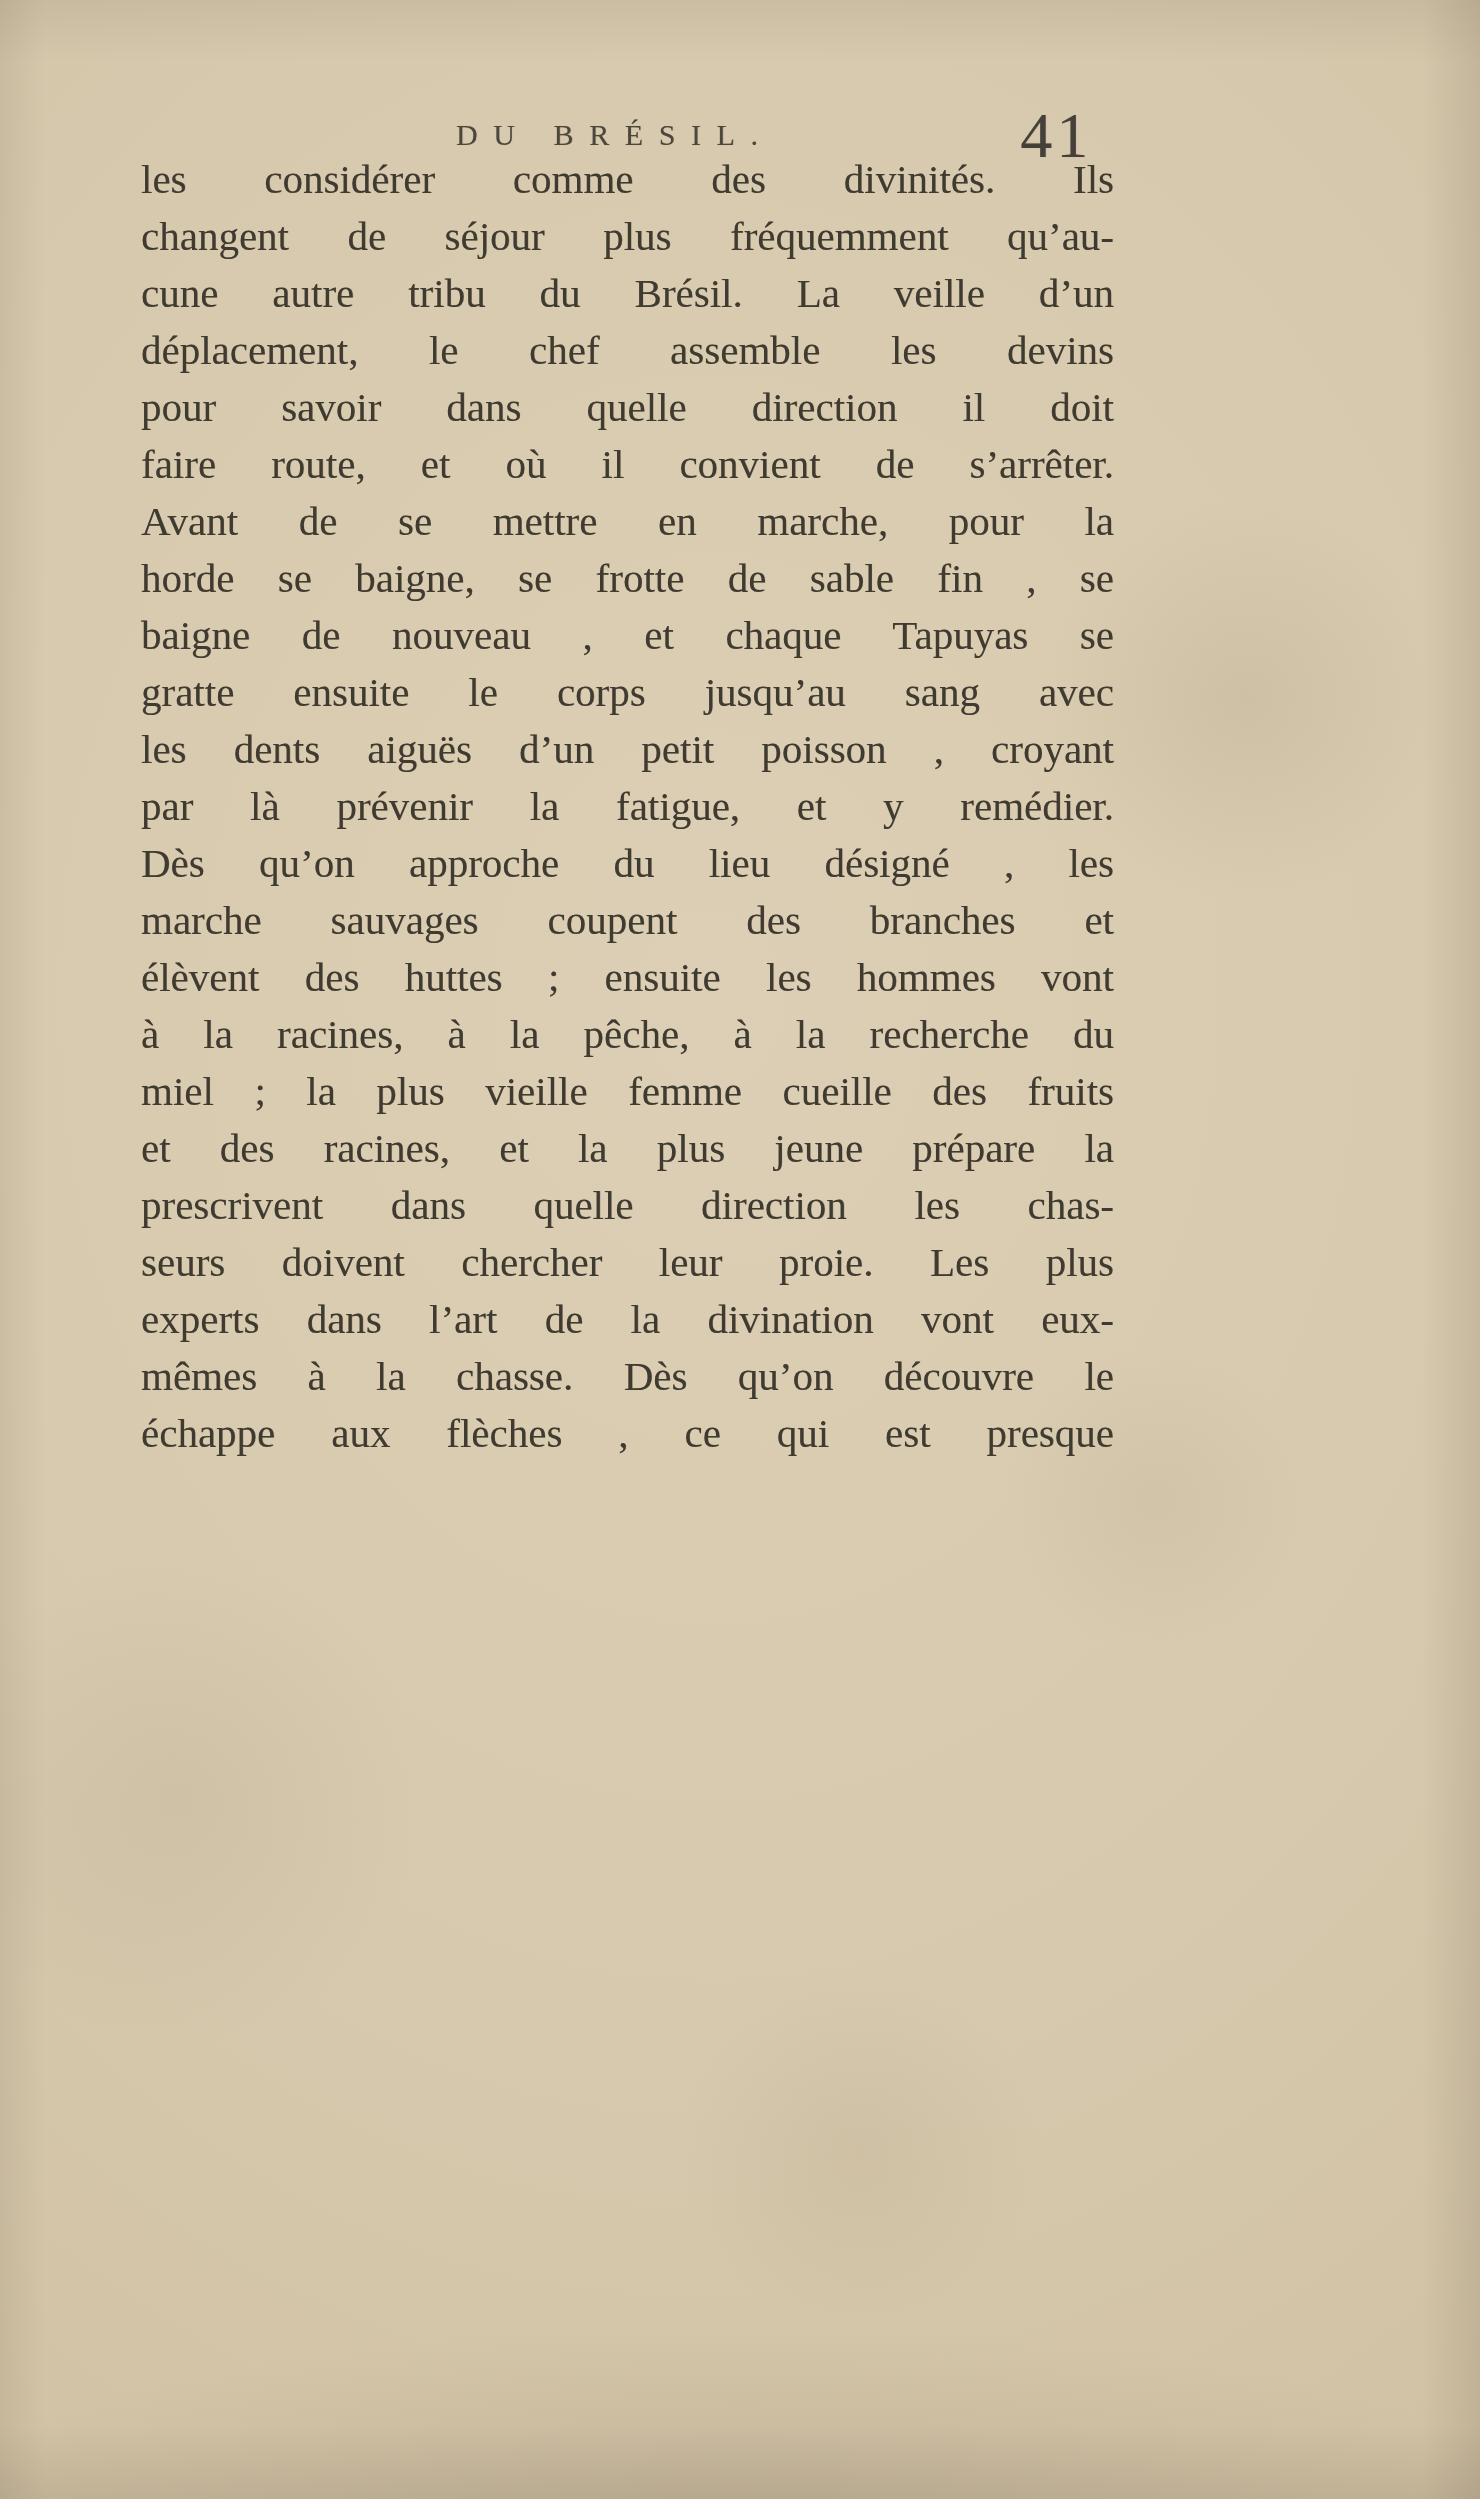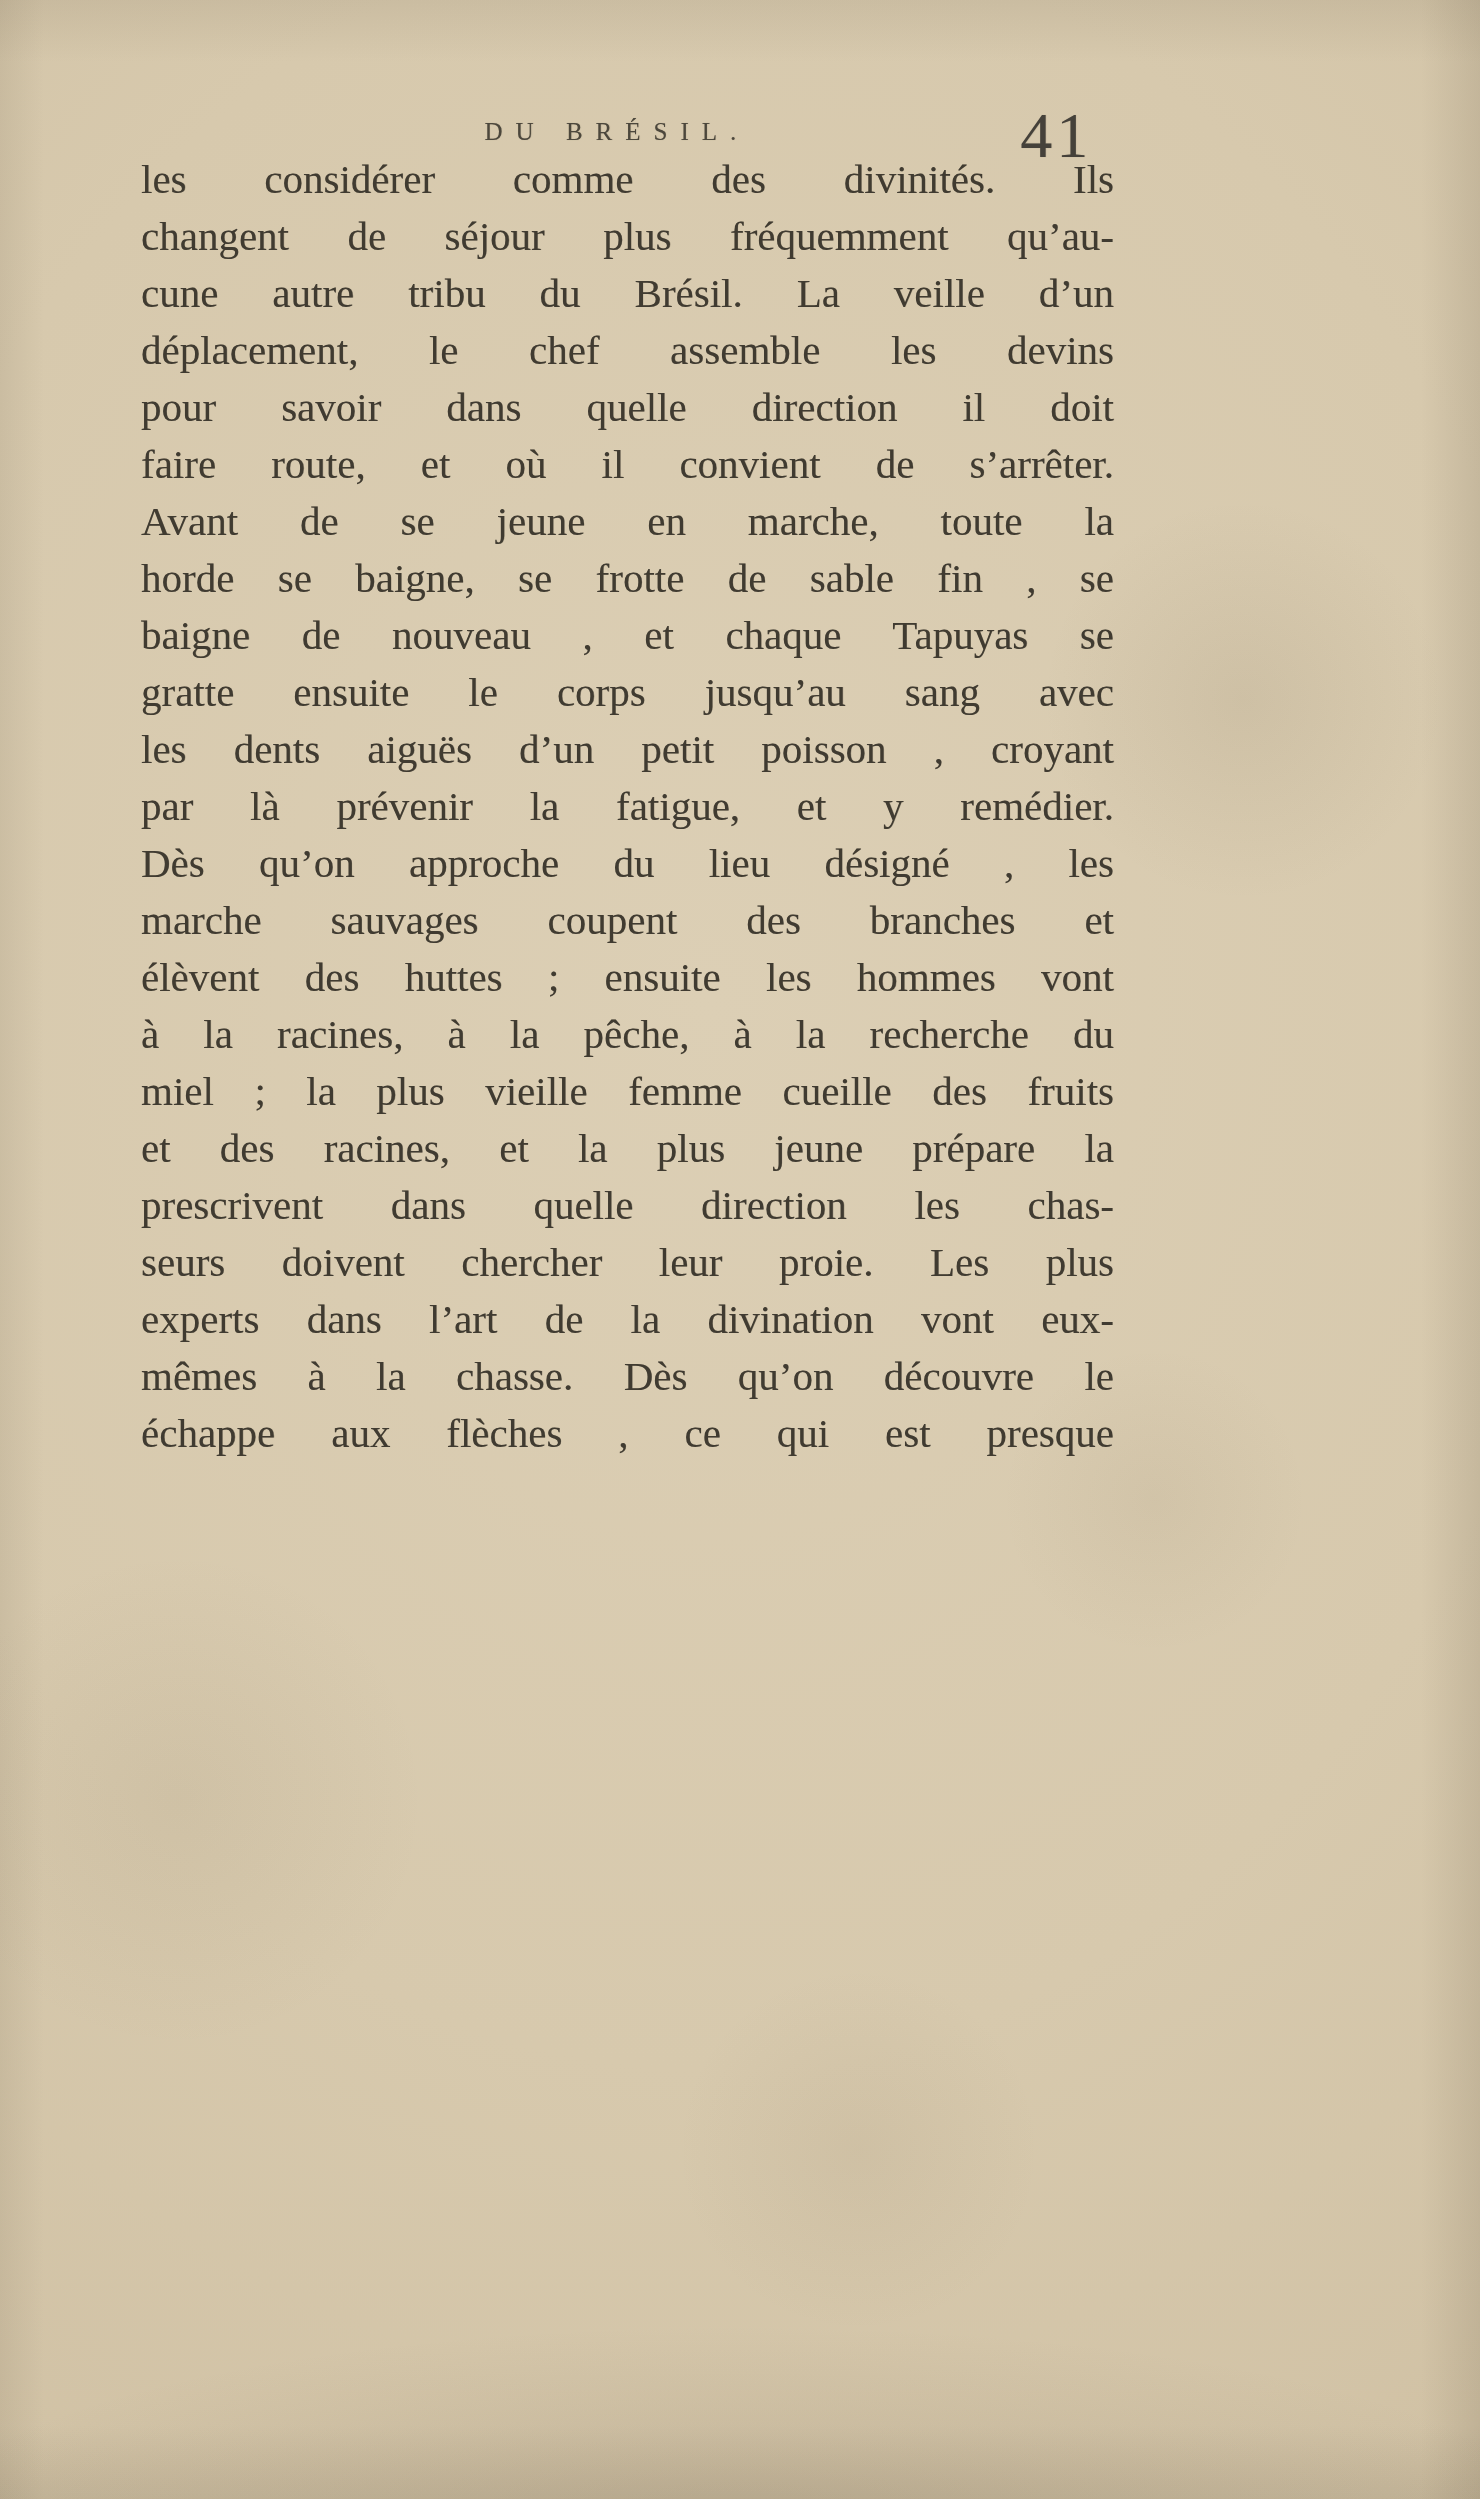--- a/index.html
+++ b/index.html
@@ -42,21 +42,21 @@
     top: 99px;
     left: 141px;
     width: 973px;
     height: 76px;
   }
   .running-title {
     position: absolute;
     left: 50%;
     transform: translateX(-54%);
     top: 18.5px;
-    font-size: 25px;
+    font-size: 30px;
     letter-spacing: 0.52em;
     color: #4c473c;
     text-shadow: 0.3px 0.3px 0.7px rgba(70, 62, 48, 0.35);
     white-space: nowrap;
   }
   .page-number {
     position: absolute;
     right: 22px;
     top: 0px;
     font-size: 64px;
@@ -87,21 +87,21 @@
     <span class="running-title">DU BRÉSIL.</span>
     <span class="page-number">41</span>
   </div>
   <div class="text-block">
       <div class="line">les considérer comme des divinités. Ils</div>
       <div class="line">changent de séjour plus fréquemment qu’au-</div>
       <div class="line">cune autre tribu du Brésil. La veille d’un</div>
       <div class="line">déplacement, le chef assemble les devins</div>
       <div class="line">pour savoir dans quelle direction il doit</div>
       <div class="line">faire route, et où il convient de s’arrêter.</div>
-      <div class="line">Avant de se jeune en marche, toute la</div>
+      <div class="line">Avant de se mettre en marche, pour la</div>
       <div class="line">horde se baigne, se frotte de sable fin , se</div>
       <div class="line">baigne de nouveau , et chaque Tapuyas se</div>
       <div class="line">gratte ensuite le corps jusqu’au sang avec</div>
       <div class="line">les dents aiguës d’un petit poisson , croyant</div>
       <div class="line">par là prévenir la fatigue, et y remédier.</div>
       <div class="line">Dès qu’on approche du lieu désigné , les</div>
       <div class="line">marche sauvages coupent des branches et</div>
       <div class="line">élèvent des huttes ; ensuite les hommes vont</div>
       <div class="line">à la racines, à la pêche, à la recherche du</div>
       <div class="line">miel ; la plus vieille femme cueille des fruits</div>

